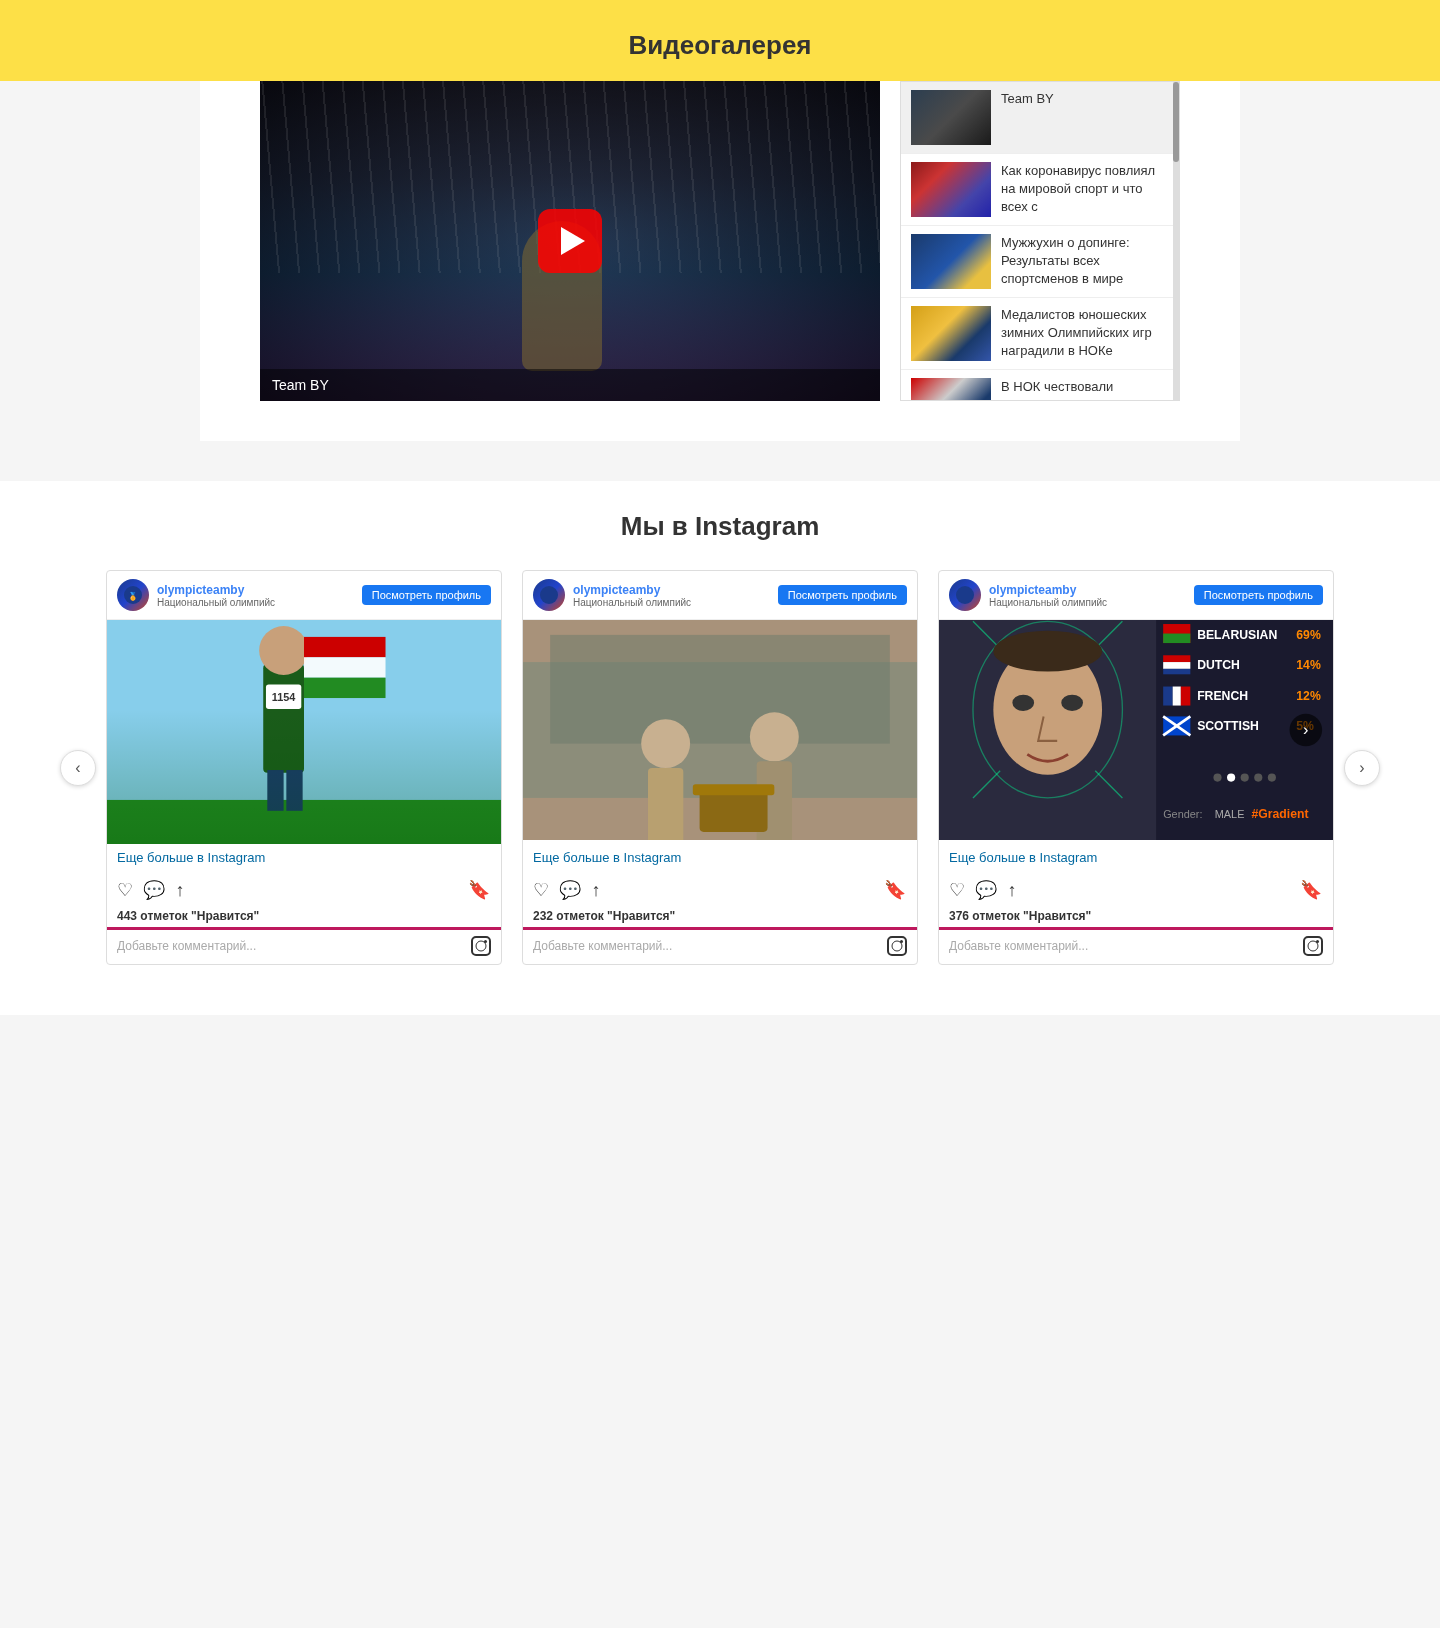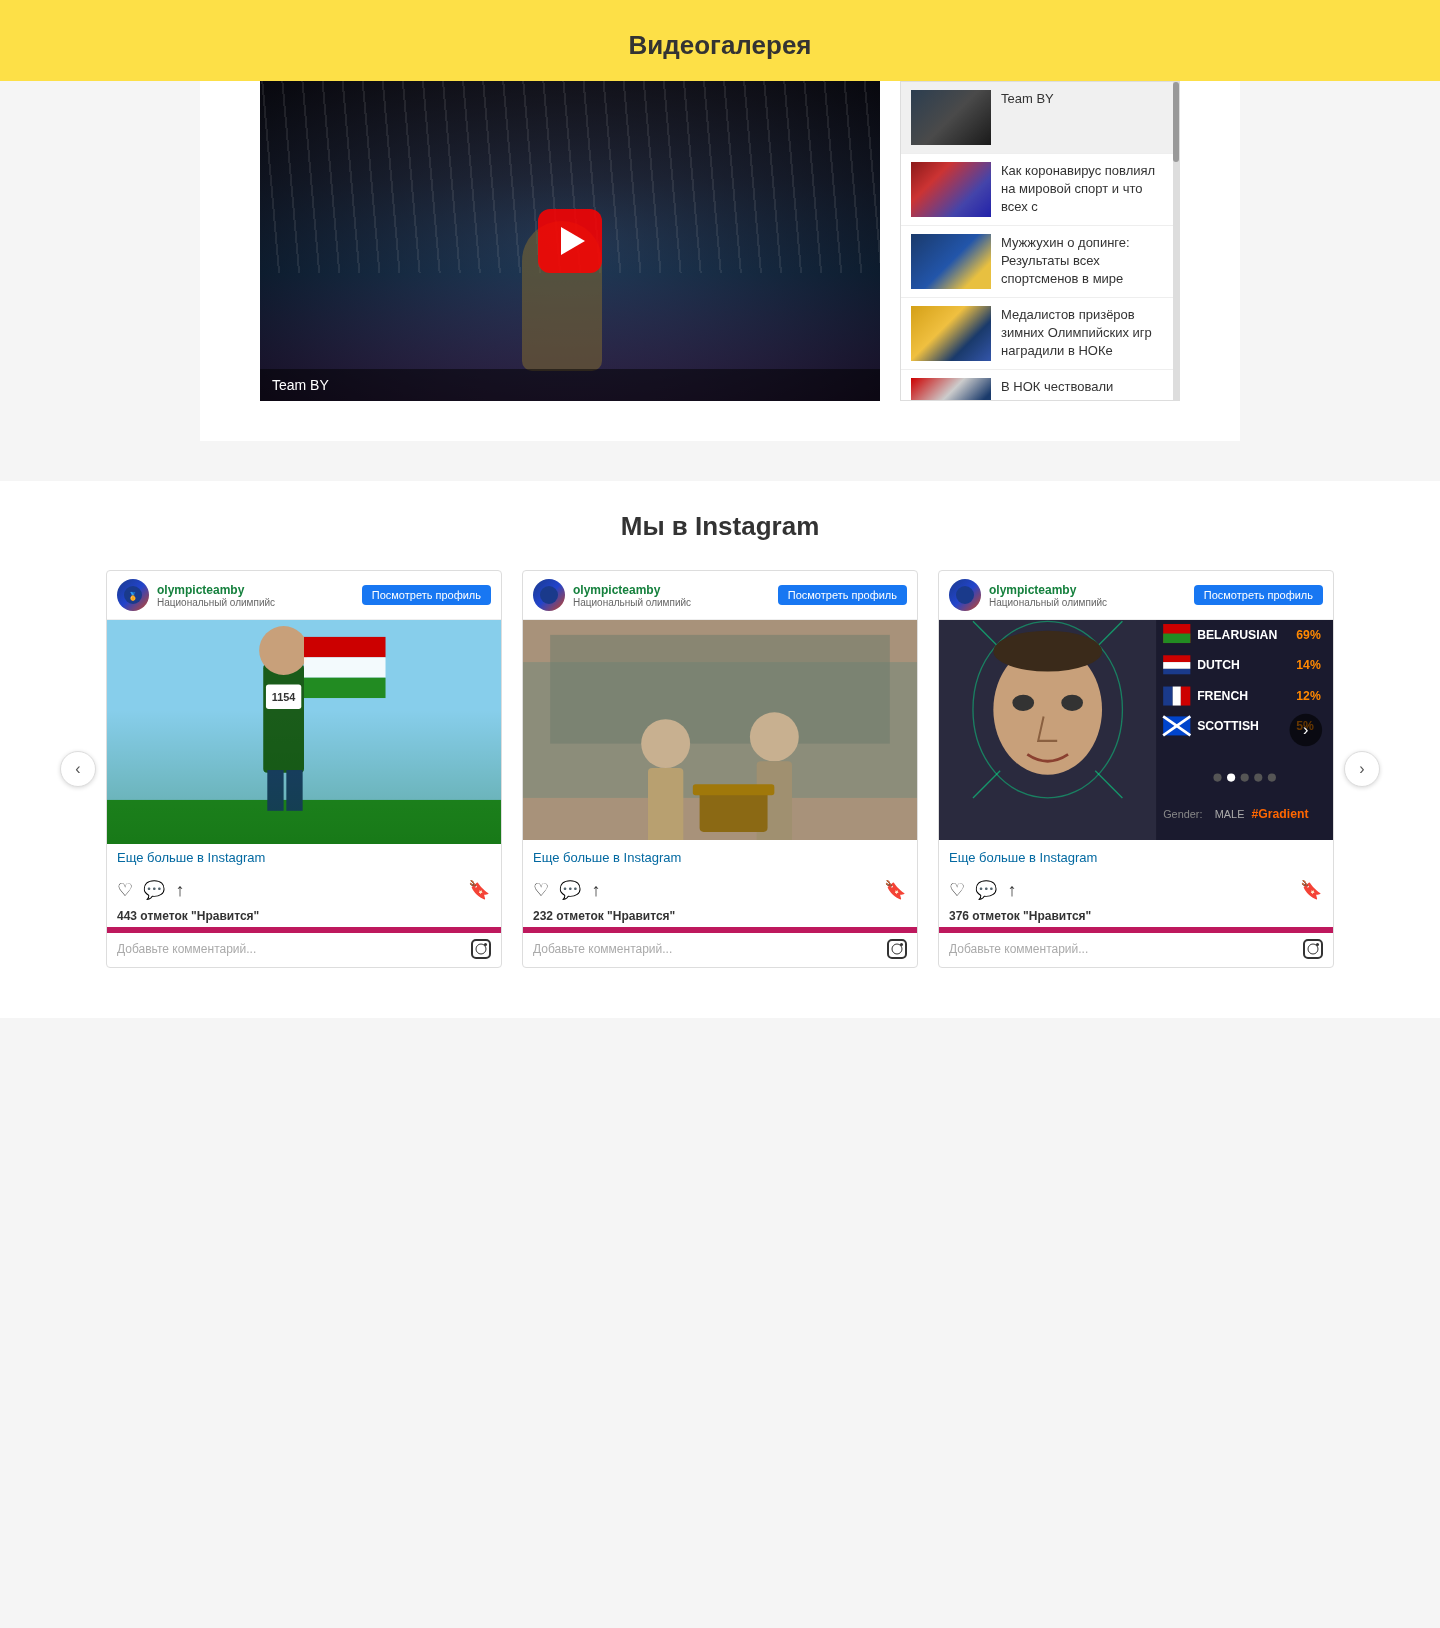--- a/index.html
+++ b/index.html
@@ -274,21 +274,21 @@
     }
 
     .profile-info {
       display: flex;
       flex-direction: column;
     }
 
     .profile-name {
       font-size: 12px;
       font-weight: bold;
-      color: #15803d;
+      color: #3b82f6;
     }
 
     .profile-sub {
       font-size: 10px;
       color: #666;
       white-space: nowrap;
       overflow: hidden;
       text-overflow: ellipsis;
       max-width: 120px;
     }
@@ -361,21 +361,21 @@
     .likes-count {
       font-size: 12px;
       font-weight: bold;
       padding: 0 10px 4px;
     }
 
     .comment-area {
       display: flex;
       align-items: center;
       padding: 6px 10px 8px;
-      border-top: 6px solid #be185d;
+      border-top: 3px solid #be185d;
       gap: 8px;
     }
 
     .comment-placeholder {
       color: #aaa;
       font-size: 12px;
       flex: 1;
     }
 
     
@@ -451,21 +451,21 @@
         <div class="video-thumb">
           <div class="thumb-blue"></div>
         </div>
         <span class="video-item-title">Мужжухин о допинге: Результаты всех спортсменов в мире</span>
       </div>
 
       <div class="video-item">
         <div class="video-thumb">
           <div class="thumb-gold"></div>
         </div>
-        <span class="video-item-title">Медалистов призёров зимних Олимпийских игр наградили в НОКе</span>
+        <span class="video-item-title">Медалистов юношеских зимних Олимпийских игр наградили в НОКе</span>
       </div>
 
       <div class="video-item">
         <div class="video-thumb">
           <div class="thumb-flag"></div>
         </div>
         <span class="video-item-title">В НОК чествовали призёров юношеских Олимпийских игр</span>
       </div>
     </div>
   </div>

